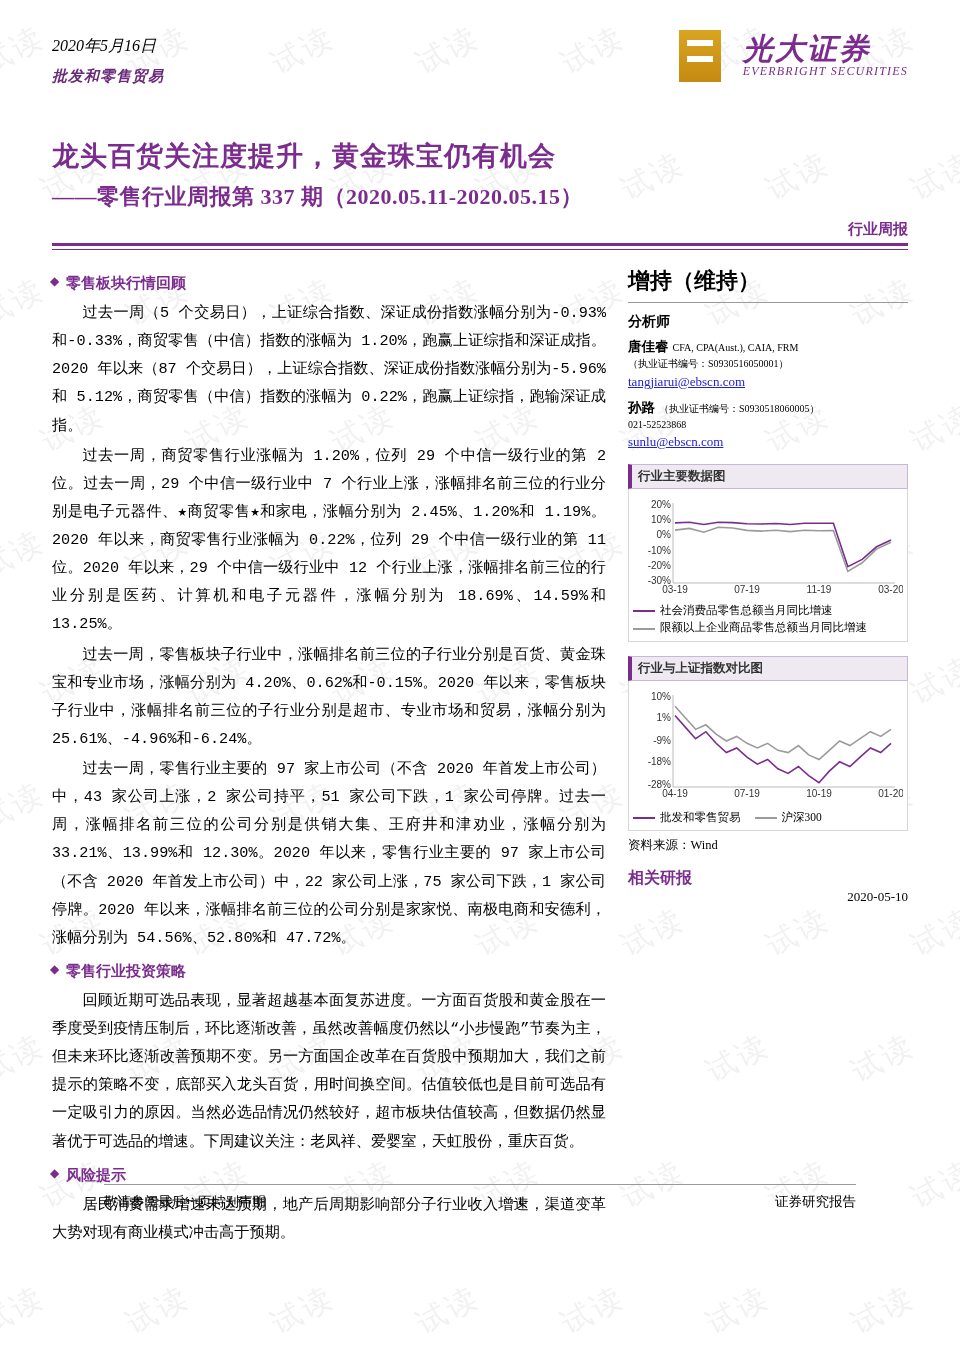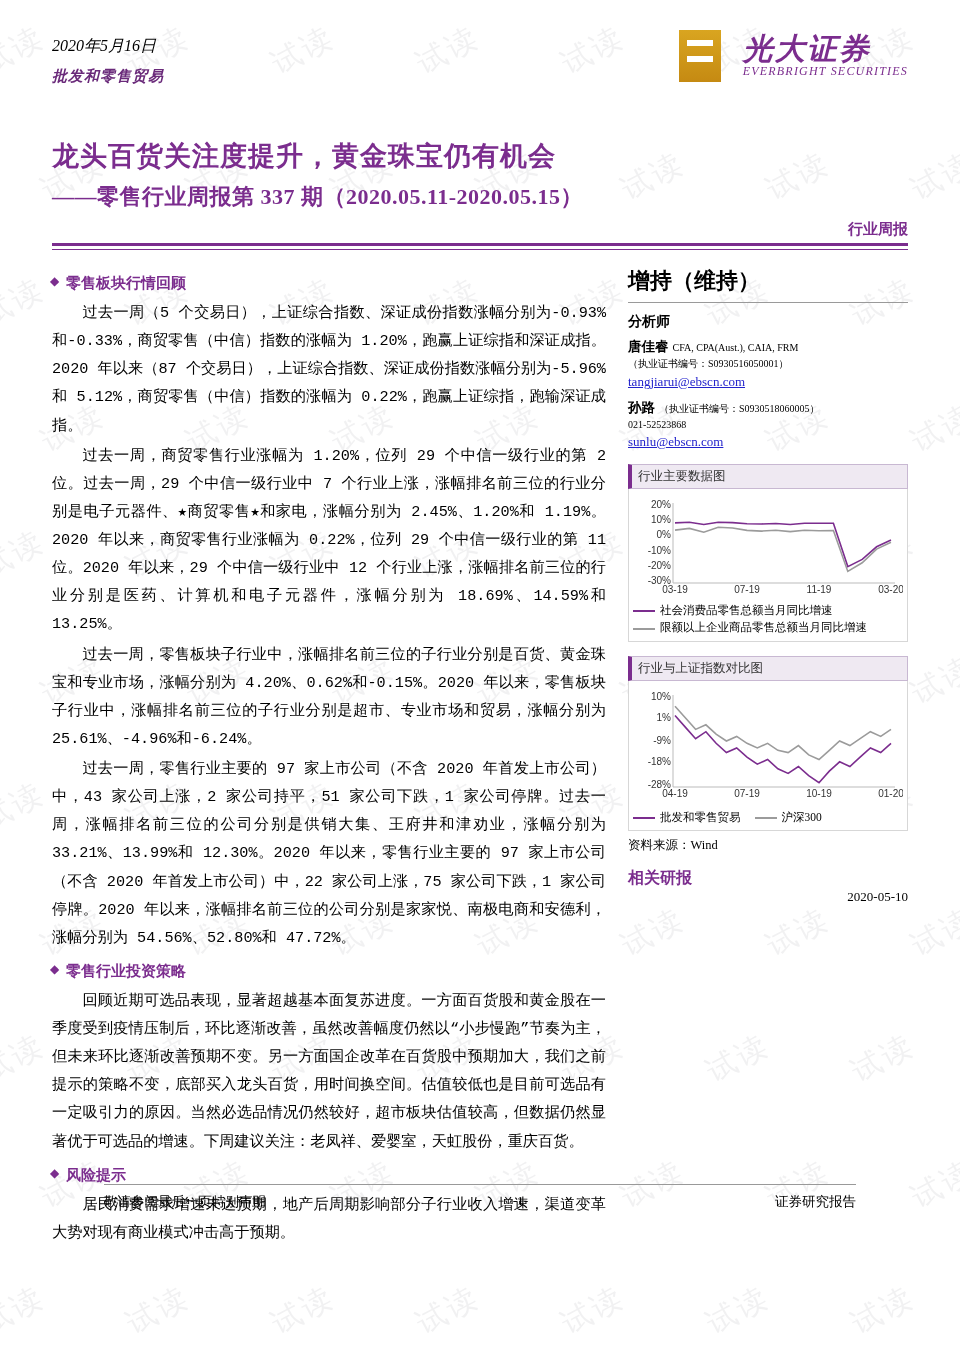--- a/index.html
+++ b/index.html
@@ -186,21 +186,21 @@
     display: inline;
   }
   .an-line { font-size: 10px; line-height: 1.55; }
   .an-mail { color: #2222cc; font-size: 13px; }
 
   .box-title {
     background: #efe9f2;
     border: 1px solid #c8b8d2;
     border-left: 4px solid #7b2d8e;
     font-size: 12.5px;
-    font-weight: normal;
+    font-weight: bold;
     padding: 3px 6px;
     margin-top: 14px;
     color: #333;
   }
   .chart-box {
     border: 1px solid #d7d7d7;
     border-top: none;
     padding: 6px 4px 4px 4px;
     background: #fff;
   }

